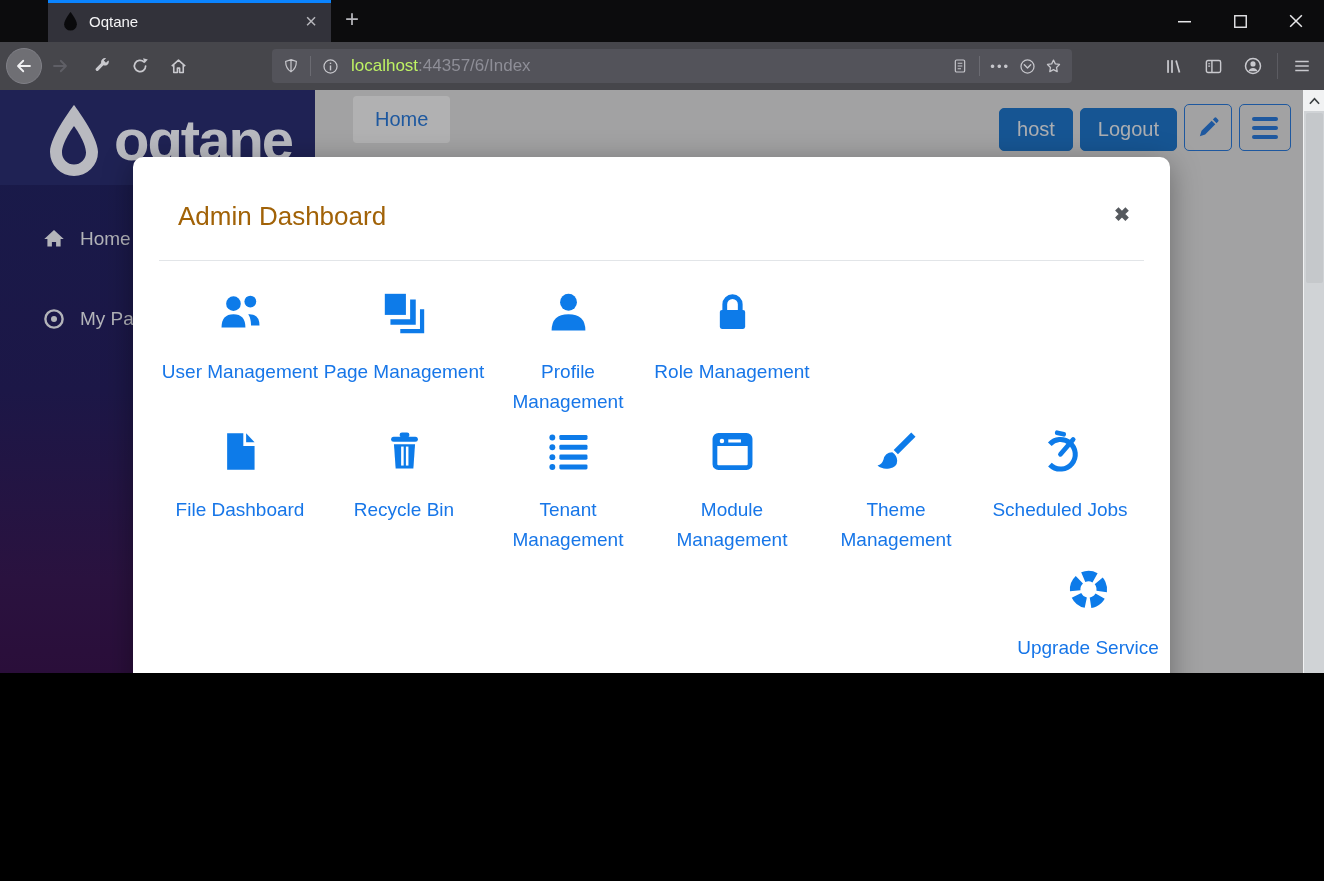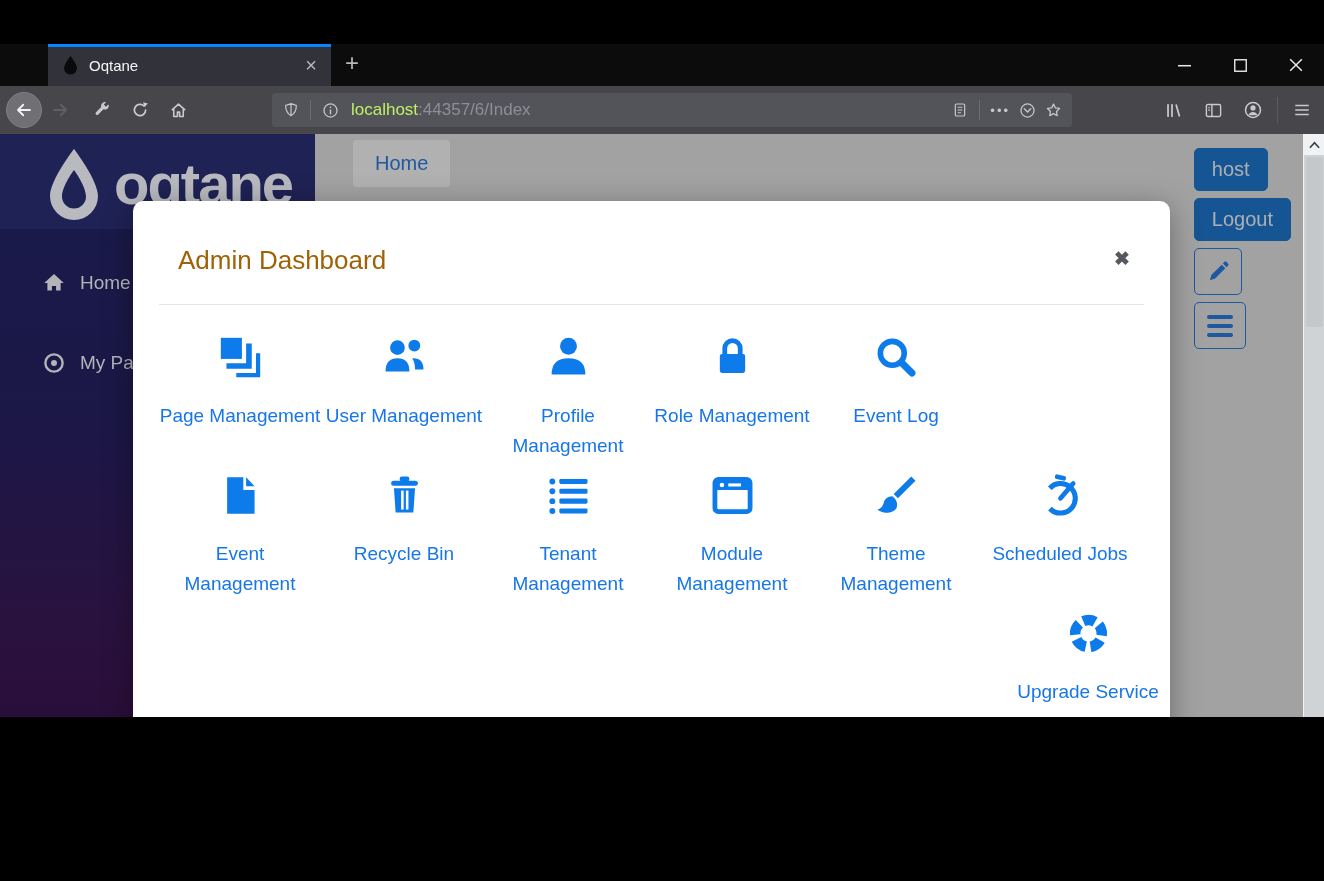--- a/index.html
+++ b/index.html
@@ -1,17 +1,17 @@
 <!DOCTYPE html>
 <html><head>
 <meta charset="utf-8">
 <style>
   * { box-sizing: border-box; margin: 0; padding: 0; }
   body { font-family: "Liberation Sans", sans-serif; background:#000; }
-  .browser { position:relative; width:1324px; height:673px; overflow:hidden; background:#0c0c0d;margin-top:44px; }
+  .browser { position:relative; width:1324px; height:673px; overflow:hidden; background:#0c0c0d; }
 
   
   .titlebar { height:42px; background:#0c0c0d; display:flex; align-items:stretch; position:relative; }
   .tab { position:relative; margin-left:48px; width:283px; background:#32323a; display:flex; align-items:center; padding:0 10px 0 14px; }
   .tab-stripe { position:absolute; top:0; left:0; right:0; height:3px; background:#0a84ff; }
   .tab-favicon { width:17px; height:20px; margin-right:10px; color:#0a0a0c; flex:none; }
   .tab-title { color:#f4f4f5; font-size:15px; flex:1; }
   .tab-close { color:#b7b7bc; font-size:20px; line-height:20px; padding:0 4px; cursor:default; }
   .newtab { color:#b7b7bc; font-size:24px; line-height:38px; padding:0 14px; }
   .win-controls { position:absolute; right:0; top:0; height:42px; display:flex; align-items:center; }
@@ -41,21 +41,21 @@
   .brand svg { width:64px; height:76px; margin-top:6px; flex:none; }
   .brand-text { font-size:58px; font-weight:bold; letter-spacing:-2px; margin-left:8px; margin-top:4px; }
   .side-item { display:flex; align-items:center; color:#b3b4b9; font-size:19px; padding:14px 0 14px 42px; margin-top:28px; }
   .side-item:first-of-type { margin-top:40px; }
   .side-item svg { width:24px; height:24px; margin-right:14px; flex:none; color:#b3b4b9; }
 
   
   .content { position:relative; flex:1; background:#e4e4e6; }
   .pagenav { display:flex; align-items:flex-start; padding:6px 12px 0 38px; }
   .nav-pill { background:#fafafb; border-radius:4px; padding:12px 22px; font-size:20px; color:#2b7de0; }
-  .ctl-row { margin-left:auto; display:flex; align-items:flex-start; gap:7px; padding-top:8px;flex-direction:column; }
+  .ctl-row { margin-left:auto; display:flex; align-items:flex-end; gap:7px; padding-top:8px; }
   .btn { background:#1f78d0; color:#f2f5f9; border:1px solid #1f78d0; border-radius:5px; font-size:20px; padding:9px 17px; font-family:"Liberation Sans",sans-serif; }
   .btn-outline { background:transparent; border:1px solid #2b7de0; color:#2b7de0; border-radius:5px; width:48px; height:47px; display:flex; align-items:center; justify-content:center; }
   .btn-outline svg { width:26px; height:26px; }
   .burger-bars { display:flex; flex-direction:column; gap:5px; }
   .burger-bars i { display:block; width:26px; height:4px; border-radius:2px; background:#2b7de0; }
 
   
   .backdrop { position:absolute; left:315px; top:0; width:988px; height:791px; background:rgba(0,0,0,0.29); z-index:2; }
 
   
@@ -259,65 +259,58 @@
       <div class="modal-header">
         <div class="modal-title">Admin Dashboard</div>
         <div class="modal-close">✖</div>
       </div>
       <hr class="modal-hr">
       <div class="modal-body">
 
         <div class="tile-row">
           <div class="tile">
             <svg viewBox="0 0 32 32">
-              <rect x="2" y="2" width="15" height="15" fill="currentColor"></rect>
-              <path fill="currentColor" d="M20,6 h4 v18 H6 v-4 h14 z"></path>
-              <path fill="currentColor" d="M27,13 h3 v17 H13 v-3 h14 z"></path>
-            </svg>
-            <div class="tile-label">Page Management</div>
-          </div>
-          <div class="tile">
-            <svg viewBox="0 0 32 32">
               <circle cx="11" cy="9" r="5.2" fill="currentColor"></circle>
               <path fill="currentColor" d="M2.5,26 q0,-9.5 8.5,-9.5 q8.5,0 8.5,9.5 z"></path>
               <circle cx="23" cy="7.5" r="4.2" fill="currentColor"></circle>
               <path fill="currentColor" d="M21.5,16.5 q8,-0.5 8,8 h-6 q0,-5 -2,-8 z"></path>
             </svg>
             <div class="tile-label">User Management</div>
           </div>
           <div class="tile">
             <svg viewBox="0 0 32 32">
+              <rect x="2" y="2" width="15" height="15" fill="currentColor"></rect>
+              <path fill="currentColor" d="M20,6 h4 v18 H6 v-4 h14 z"></path>
+              <path fill="currentColor" d="M27,13 h3 v17 H13 v-3 h14 z"></path>
+            </svg>
+            <div class="tile-label">Page Management</div>
+          </div>
+          <div class="tile">
+            <svg viewBox="0 0 32 32">
               <circle cx="16" cy="8" r="6" fill="currentColor"></circle>
               <path fill="currentColor" d="M4,28 q0,-11.5 12,-11.5 q12,0 12,11.5 z"></path>
             </svg>
             <div class="tile-label">Profile Management</div>
           </div>
           <div class="tile">
             <svg viewBox="0 0 32 32">
               <path d="M10.5,14 v-4.5 a5.5,5.5 0 0 1 11,0 V14" fill="none" stroke="currentColor" stroke-width="3.4"></path>
               <rect x="7" y="13.5" width="18" height="13.5" rx="1.5" fill="currentColor"></rect>
             </svg>
             <div class="tile-label">Role Management</div>
           </div>
-          <div class="tile">
-            <svg viewBox="0 0 32 32">
-              <circle cx="13" cy="13" r="8.5" fill="none" stroke="currentColor" stroke-width="4"></circle>
-              <path d="M19.5,19.5 L27,27" stroke="currentColor" stroke-width="5" stroke-linecap="round"></path>
-            </svg>
-            <div class="tile-label">Event Log</div>
-          </div>
         </div>
 
         <div class="tile-row">
           <div class="tile">
             <svg viewBox="0 0 32 32">
               <path fill="currentColor" d="M6.5,3 h11.5 v9 h8 v17 H6.5 z"></path>
               <path fill="currentColor" d="M20,3 l6,6.5 h-6 z"></path>
             </svg>
-            <div class="tile-label">Event Management</div>
+            <div class="tile-label">File Dashboard</div>
           </div>
           <div class="tile">
             <svg viewBox="0 0 32 32">
               <rect x="12.5" y="2.5" width="7" height="3.5" rx="1.7" fill="currentColor"></rect>
               <rect x="6.5" y="5.5" width="19" height="3.6" rx="1.8" fill="currentColor"></rect>
               <path fill="currentColor" d="M8.5,10.8 h15 l-1.2,17.2 h-12.6 z"></path>
               <rect x="13.6" y="12.5" width="1.8" height="13.5" fill="#fff"></rect>
               <rect x="17" y="12.5" width="1.8" height="13.5" fill="#fff"></rect>
             </svg>
             <div class="tile-label">Recycle Bin</div>

